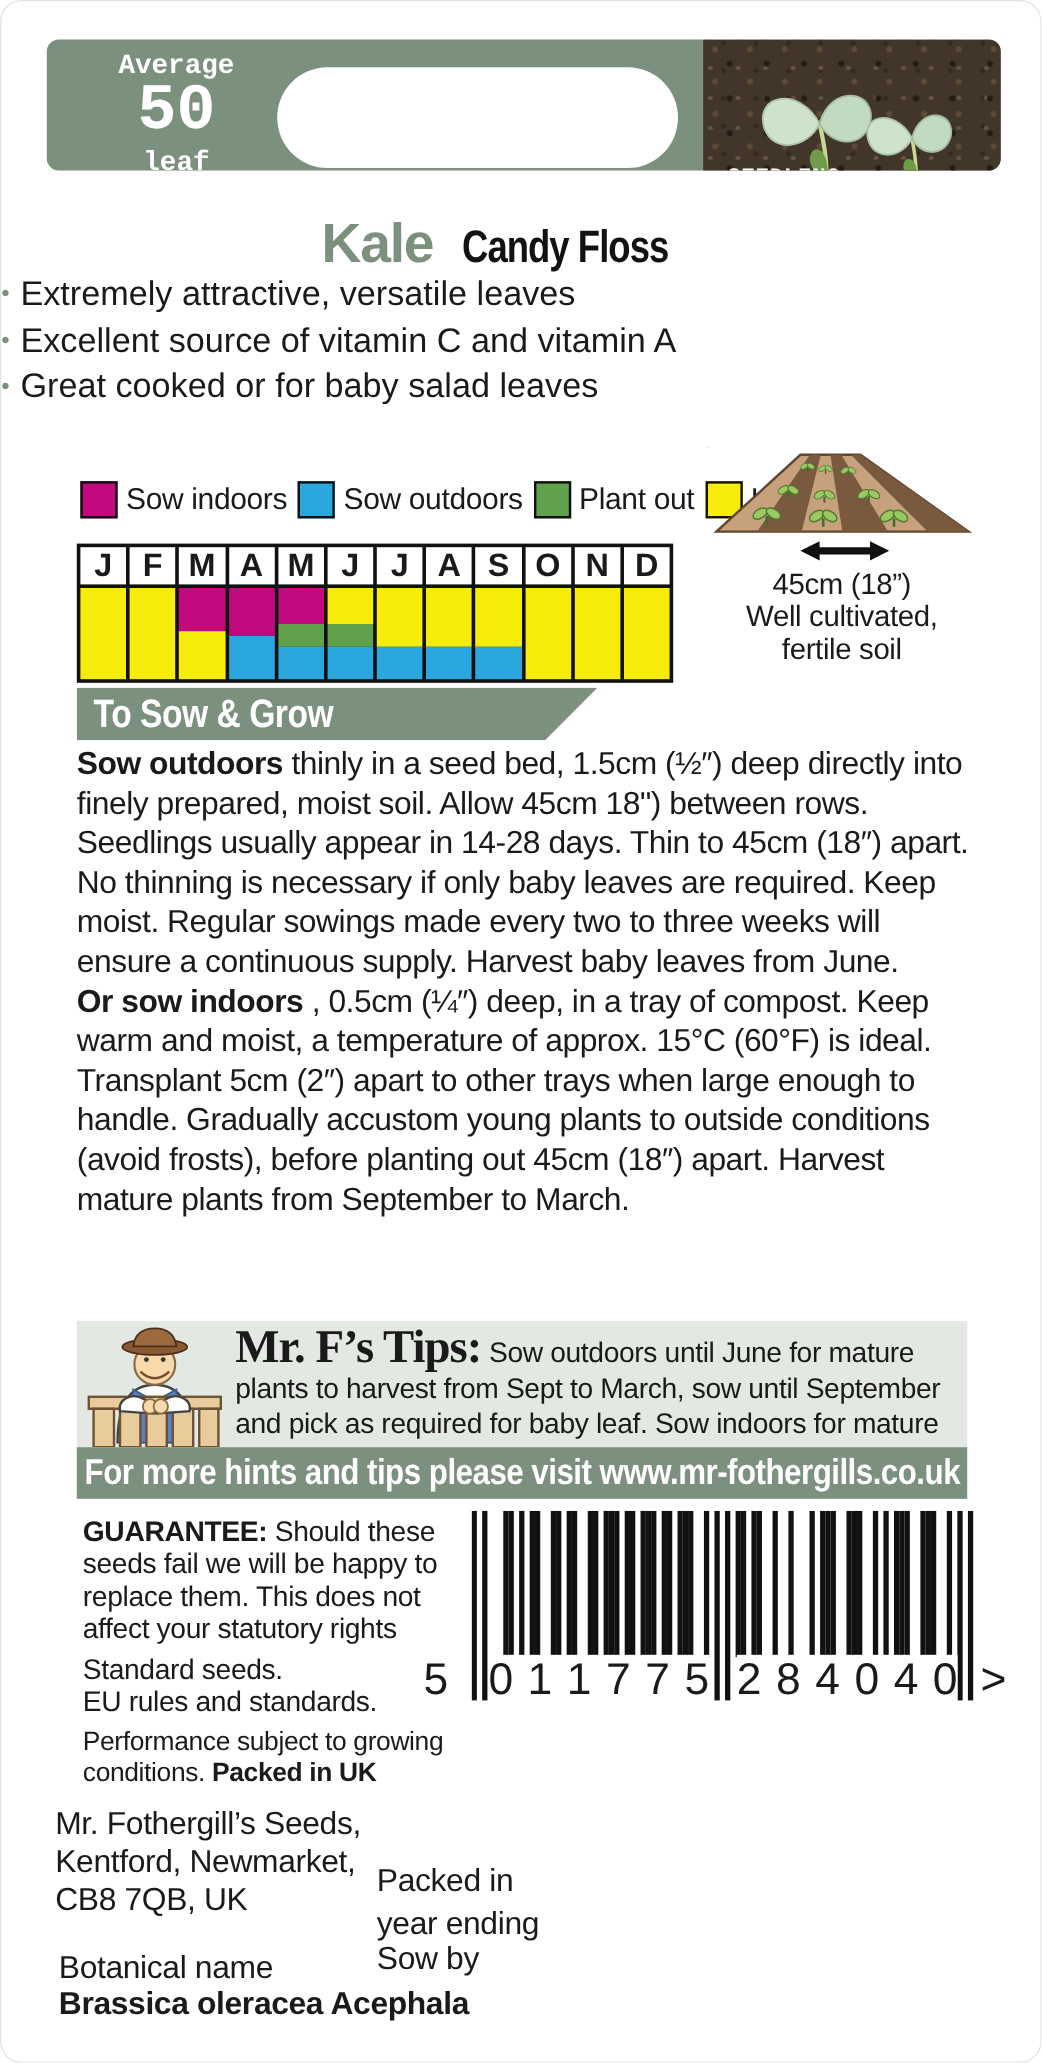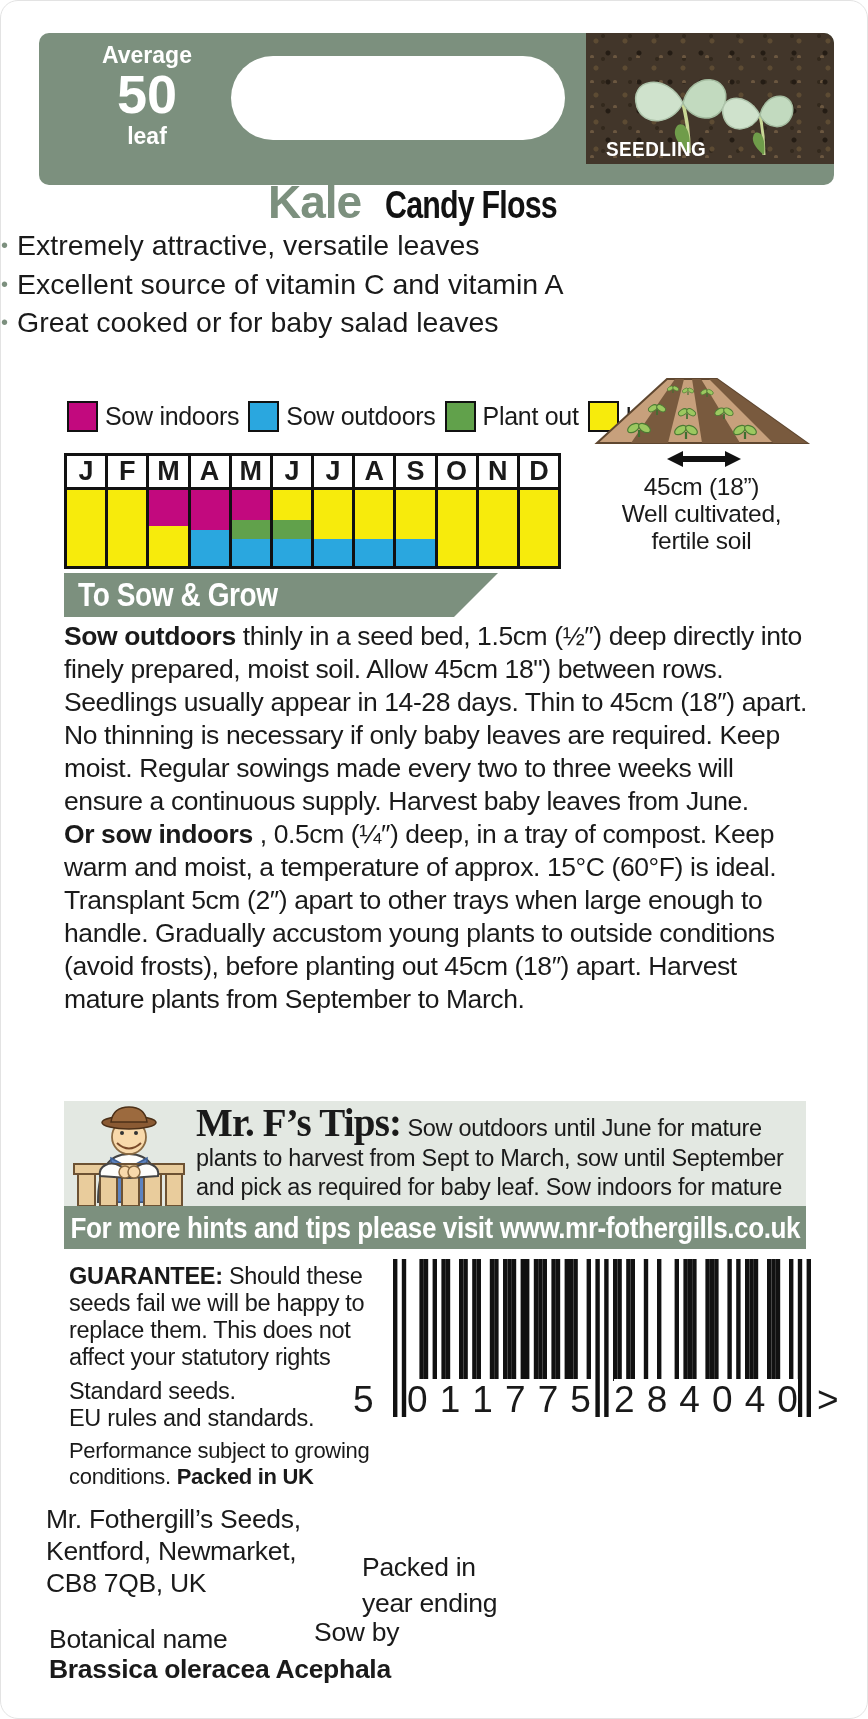--- a/index.html
+++ b/index.html
@@ -1,19 +1,19 @@
 <!DOCTYPE html>
 <html><head>
 <meta charset="utf-8">
 <style>
   html,body{margin:0;padding:0;background:#fff;}
   .packet{position:relative;width:868px;height:1719px;background:#fff;overflow:hidden;
     font-family:"Liberation Sans",sans-serif;color:#1a1a1a;border:1px solid #e3e3e3;border-radius:18px;box-sizing:border-box;}
   
-  .header{position:absolute;left:38px;top:32px;width:795px;height:152px;background:#7C907E;border-radius:10px;overflow:hidden;}
+  .header{position:absolute;left:38px;top:32px;width:795px;height:109px;background:#7C907E;border-radius:10px;overflow:hidden;font-family:Liberation Mono, monospace;}
   .seedcount{position:absolute;left:28px;top:5px;width:160px;text-align:center;color:#fff;font-weight:bold;line-height:1;}
   .seedcount .avg{font-size:23px;margin-top:6px;}
   .seedcount .num{font-size:54px;margin:0 0 4px;}
   .seedcount .lbl{font-size:23px;}
   .capsule{position:absolute;left:192px;top:23px;width:334px;height:84px;background:#fff;border-radius:46px;}
   .photo{position:absolute;right:0;top:0;width:248px;height:131px;background-color:#42362a;
     background-image:
       radial-gradient(circle at 10px 8px,#5d4b33 0 2px,transparent 3px),
       radial-gradient(circle at 22px 20px,#241c14 0 2px,transparent 3px),
       radial-gradient(circle at 6px 24px,#6b5740 0 1.5px,transparent 2.5px),
@@ -66,21 +66,21 @@
   .barcode{position:absolute;left:352px;top:1258px;width:505px;height:184px;}
   .barcode svg{position:absolute;left:40px;top:0;}
   .bc-prefix{position:absolute;left:0px;top:120px;font-size:37px;}
   .bc-group{position:absolute;top:120px;height:42px;display:flex;justify-content:space-between;align-items:flex-start;background:#fff;font-size:37px;}
   .bc-g1{left:54px;width:184px;}
   .bc-g2{left:261px;width:184px;}
   .bc-suffix{position:absolute;left:464px;top:120px;font-size:37px;}
   
   .footer{position:absolute;left:45px;top:1502px;width:780px;font-size:26.5px;line-height:32px;letter-spacing:-.3px;}
   .addr{position:absolute;left:0;top:0;}
-  .packedin{position:absolute;left:268px;top:46px;line-height:36px;margin-left:48px;}
+  .packedin{position:absolute;left:268px;top:46px;line-height:36px;}
   .botlabel{position:absolute;left:3px;top:120px;}
   .sowby{position:absolute;left:268px;top:113px;}
   .botname{position:absolute;left:3px;top:150px;font-weight:bold;}
 </style>
 </head>
 <body>
 
 <div class="packet">
 
   <div class="header">

